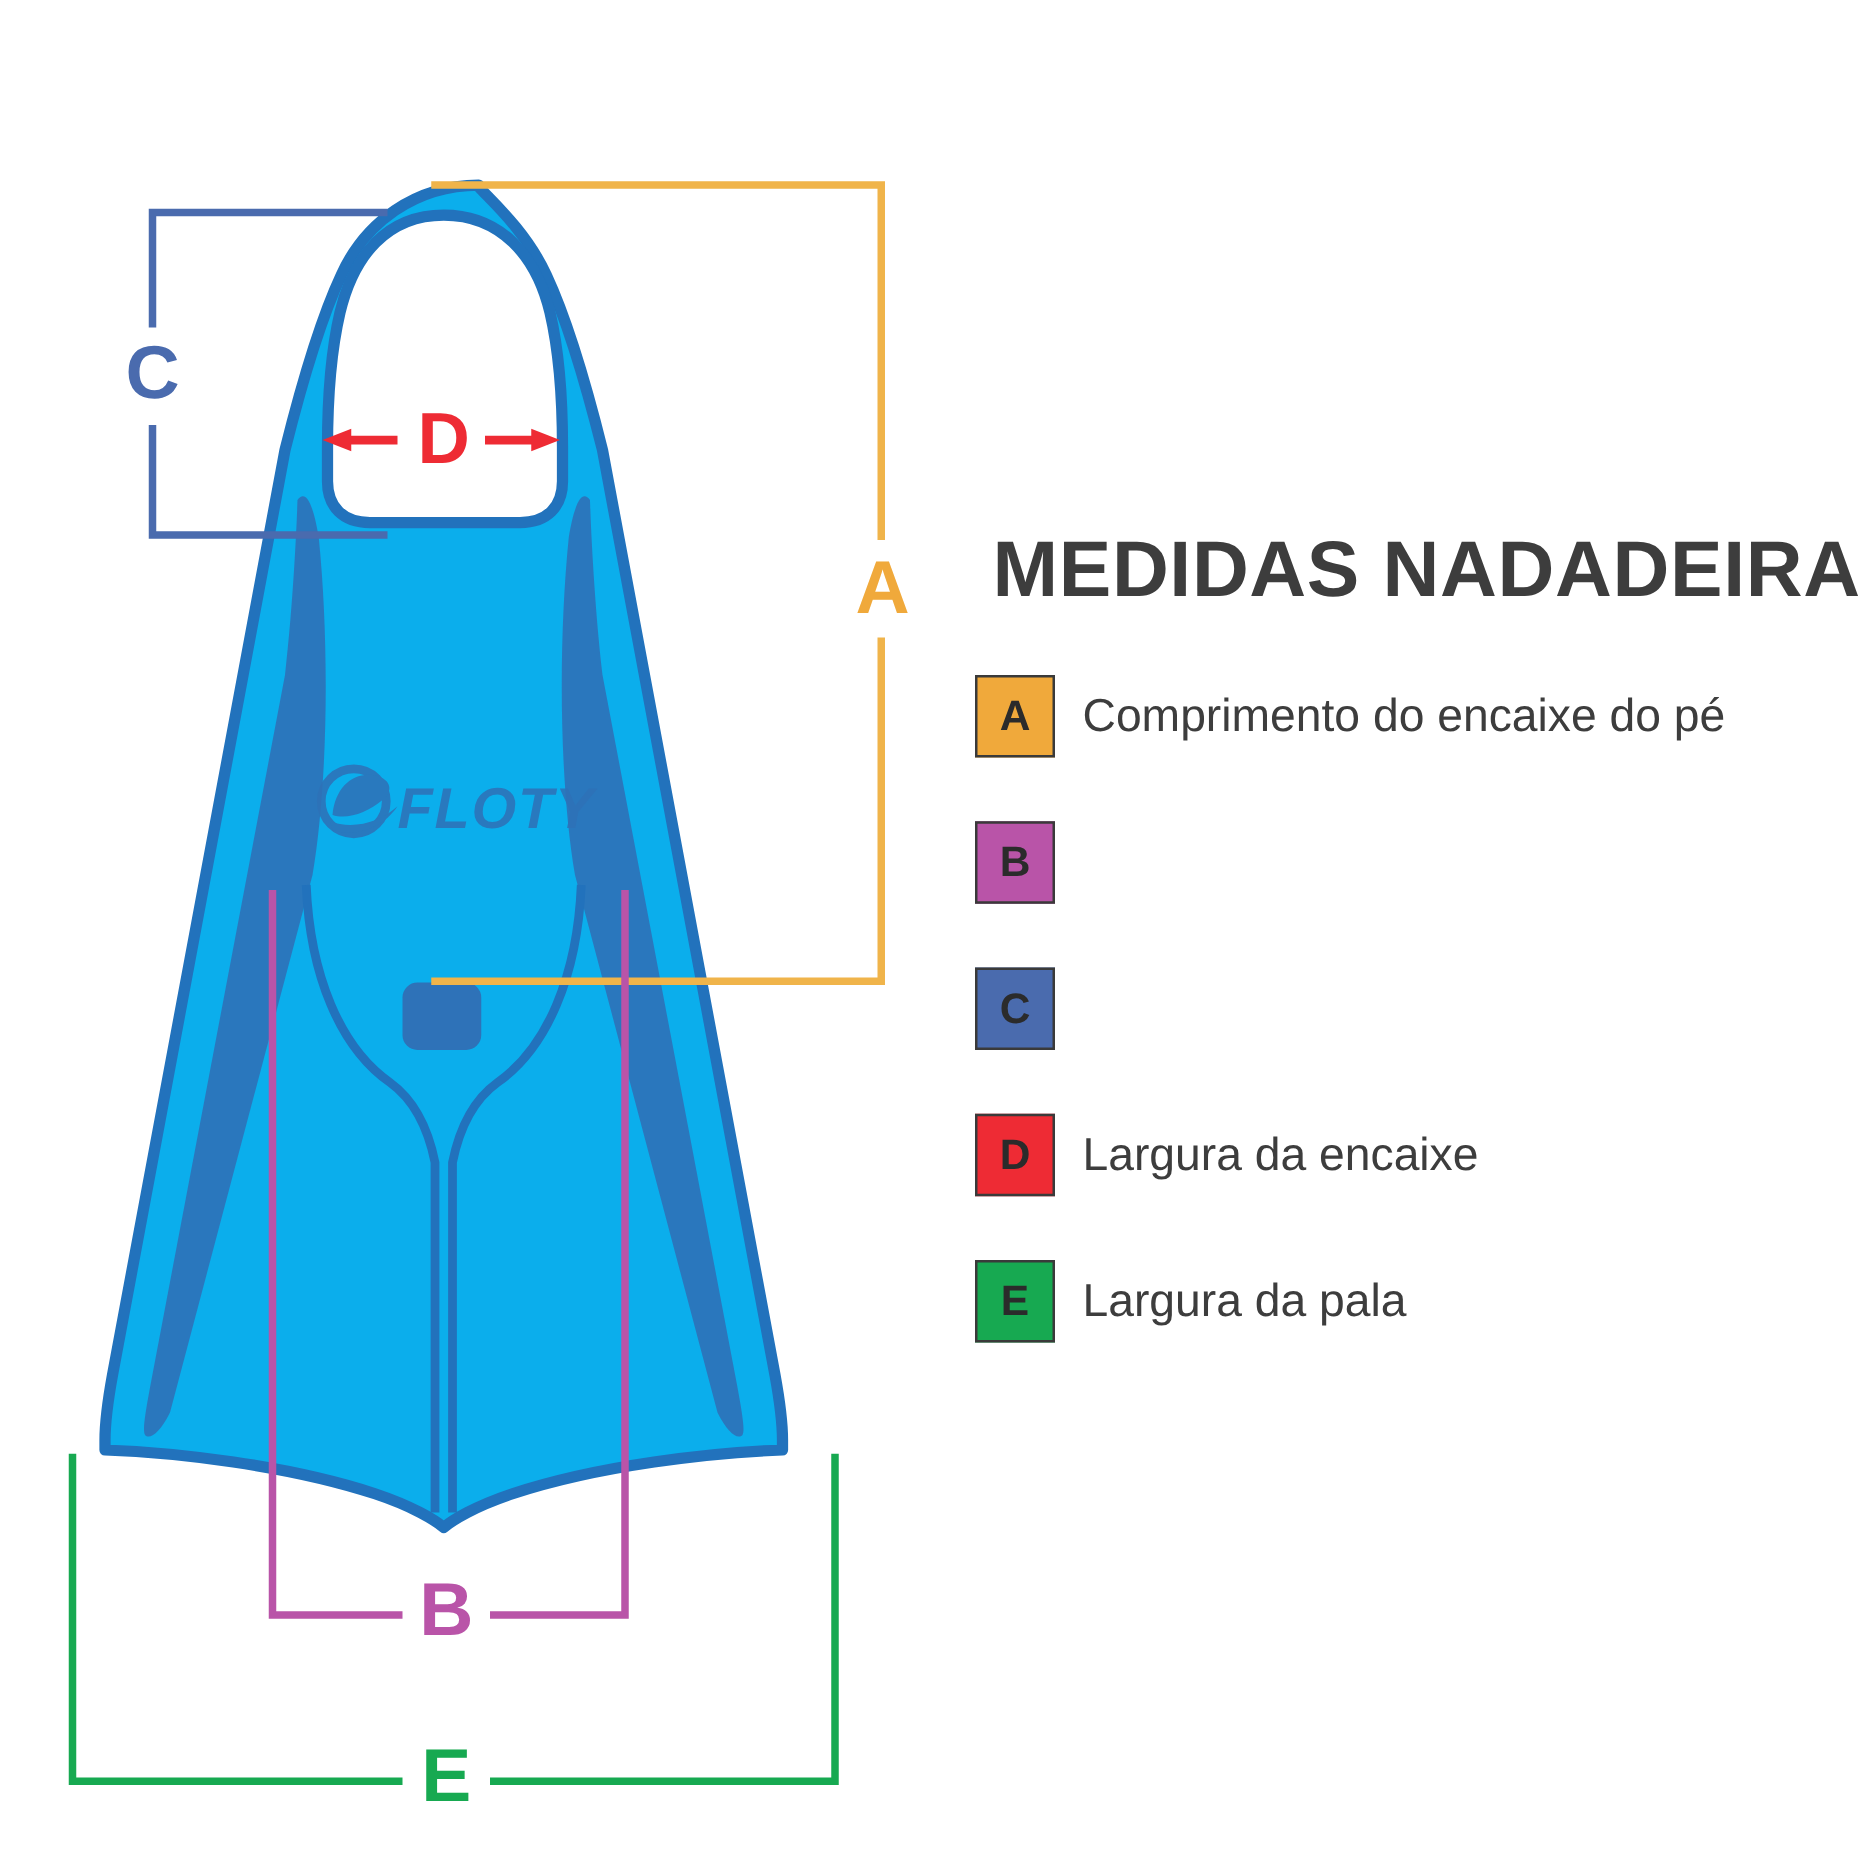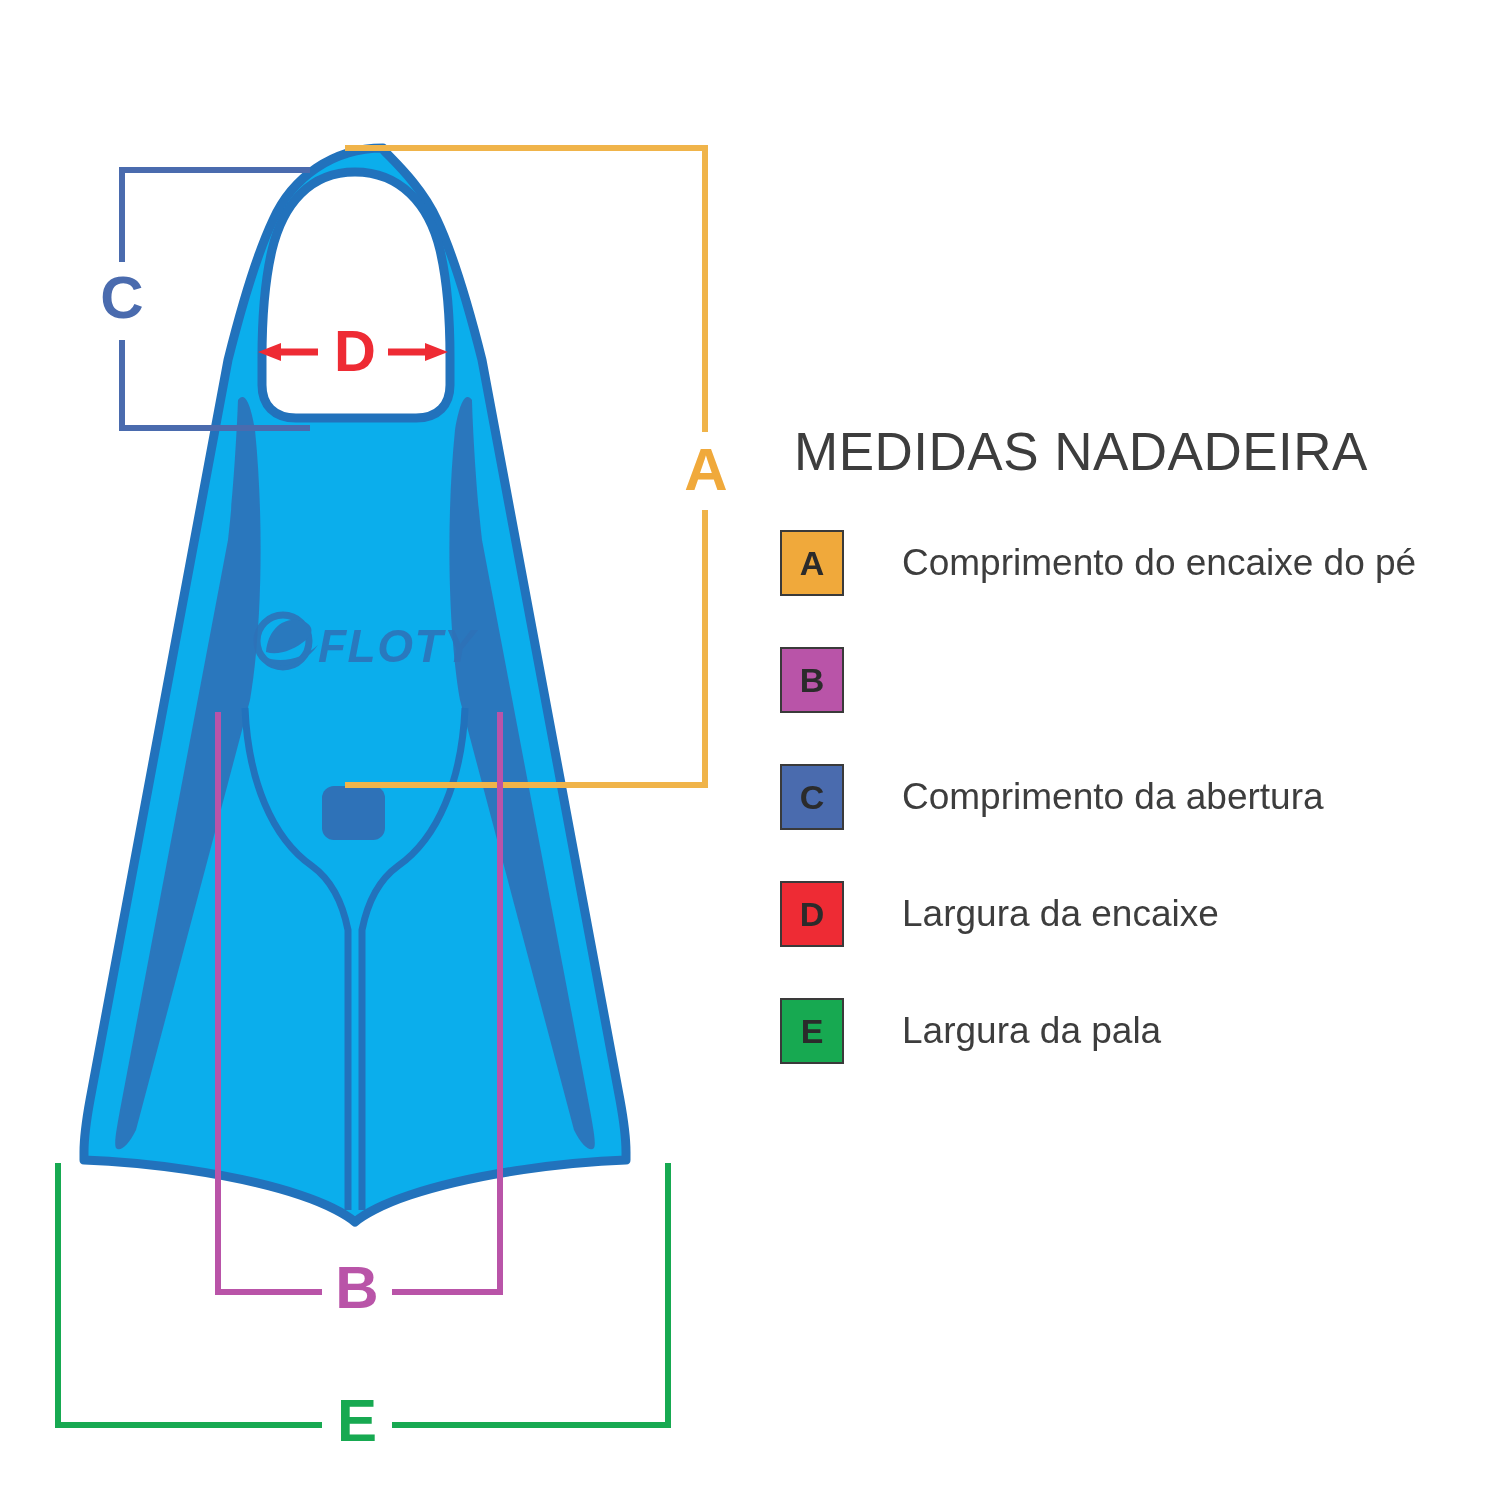--- a/index.html
+++ b/index.html
@@ -28,24 +28,24 @@
     height: 1500px;
   }
   
   #legend-panel {
     position: absolute;
     left: 780px;
     top: 425px;
     width: 700px;
   }
   #panel-title {
-    font-size: 53px;
+    font-size: 63px;
     color: #3d3d3d;
     letter-spacing: 0.5px;
-    font-weight: 400;
+    font-weight: 700;
     line-height: 1;
     margin: 0 0 52px 14px;
     white-space: nowrap;
   }
   .legend-row {
     display: flex;
     align-items: center;
     height: 66px;
     margin-bottom: 51px;
   }
@@ -56,21 +56,21 @@
     border: 2px solid #3a3a3a;
     display: flex;
     align-items: center;
     justify-content: center;
     font-size: 34px;
     font-weight: 700;
     color: #2b2b2b;
     flex: 0 0 auto;
   }
   .legend-label {
-    margin-left: 58px;
+    margin-left: 22px;
     font-size: 37px;
     color: #3d3d3d;
     white-space: nowrap;
   }
 </style>
 </head>
 <body>
 
 <div id="root">
 
@@ -198,21 +198,20 @@
       <div class="legend-swatch" style="background:#F0A93B;">A</div>
       <div class="legend-label">Comprimento do encaixe do pé</div>
     </div>
 
     <div class="legend-row">
       <div class="legend-swatch" style="background:#B954A8;">B</div>
     </div>
 
     <div class="legend-row">
       <div class="legend-swatch" style="background:#4A6BAE;">C</div>
-      <div class="legend-label">Comprimento da abertura</div>
     </div>
 
     <div class="legend-row">
       <div class="legend-swatch" style="background:#EE2B34;">D</div>
       <div class="legend-label">Largura da encaixe</div>
     </div>
 
     <div class="legend-row">
       <div class="legend-swatch" style="background:#17A951;">E</div>
       <div class="legend-label">Largura da pala</div>

